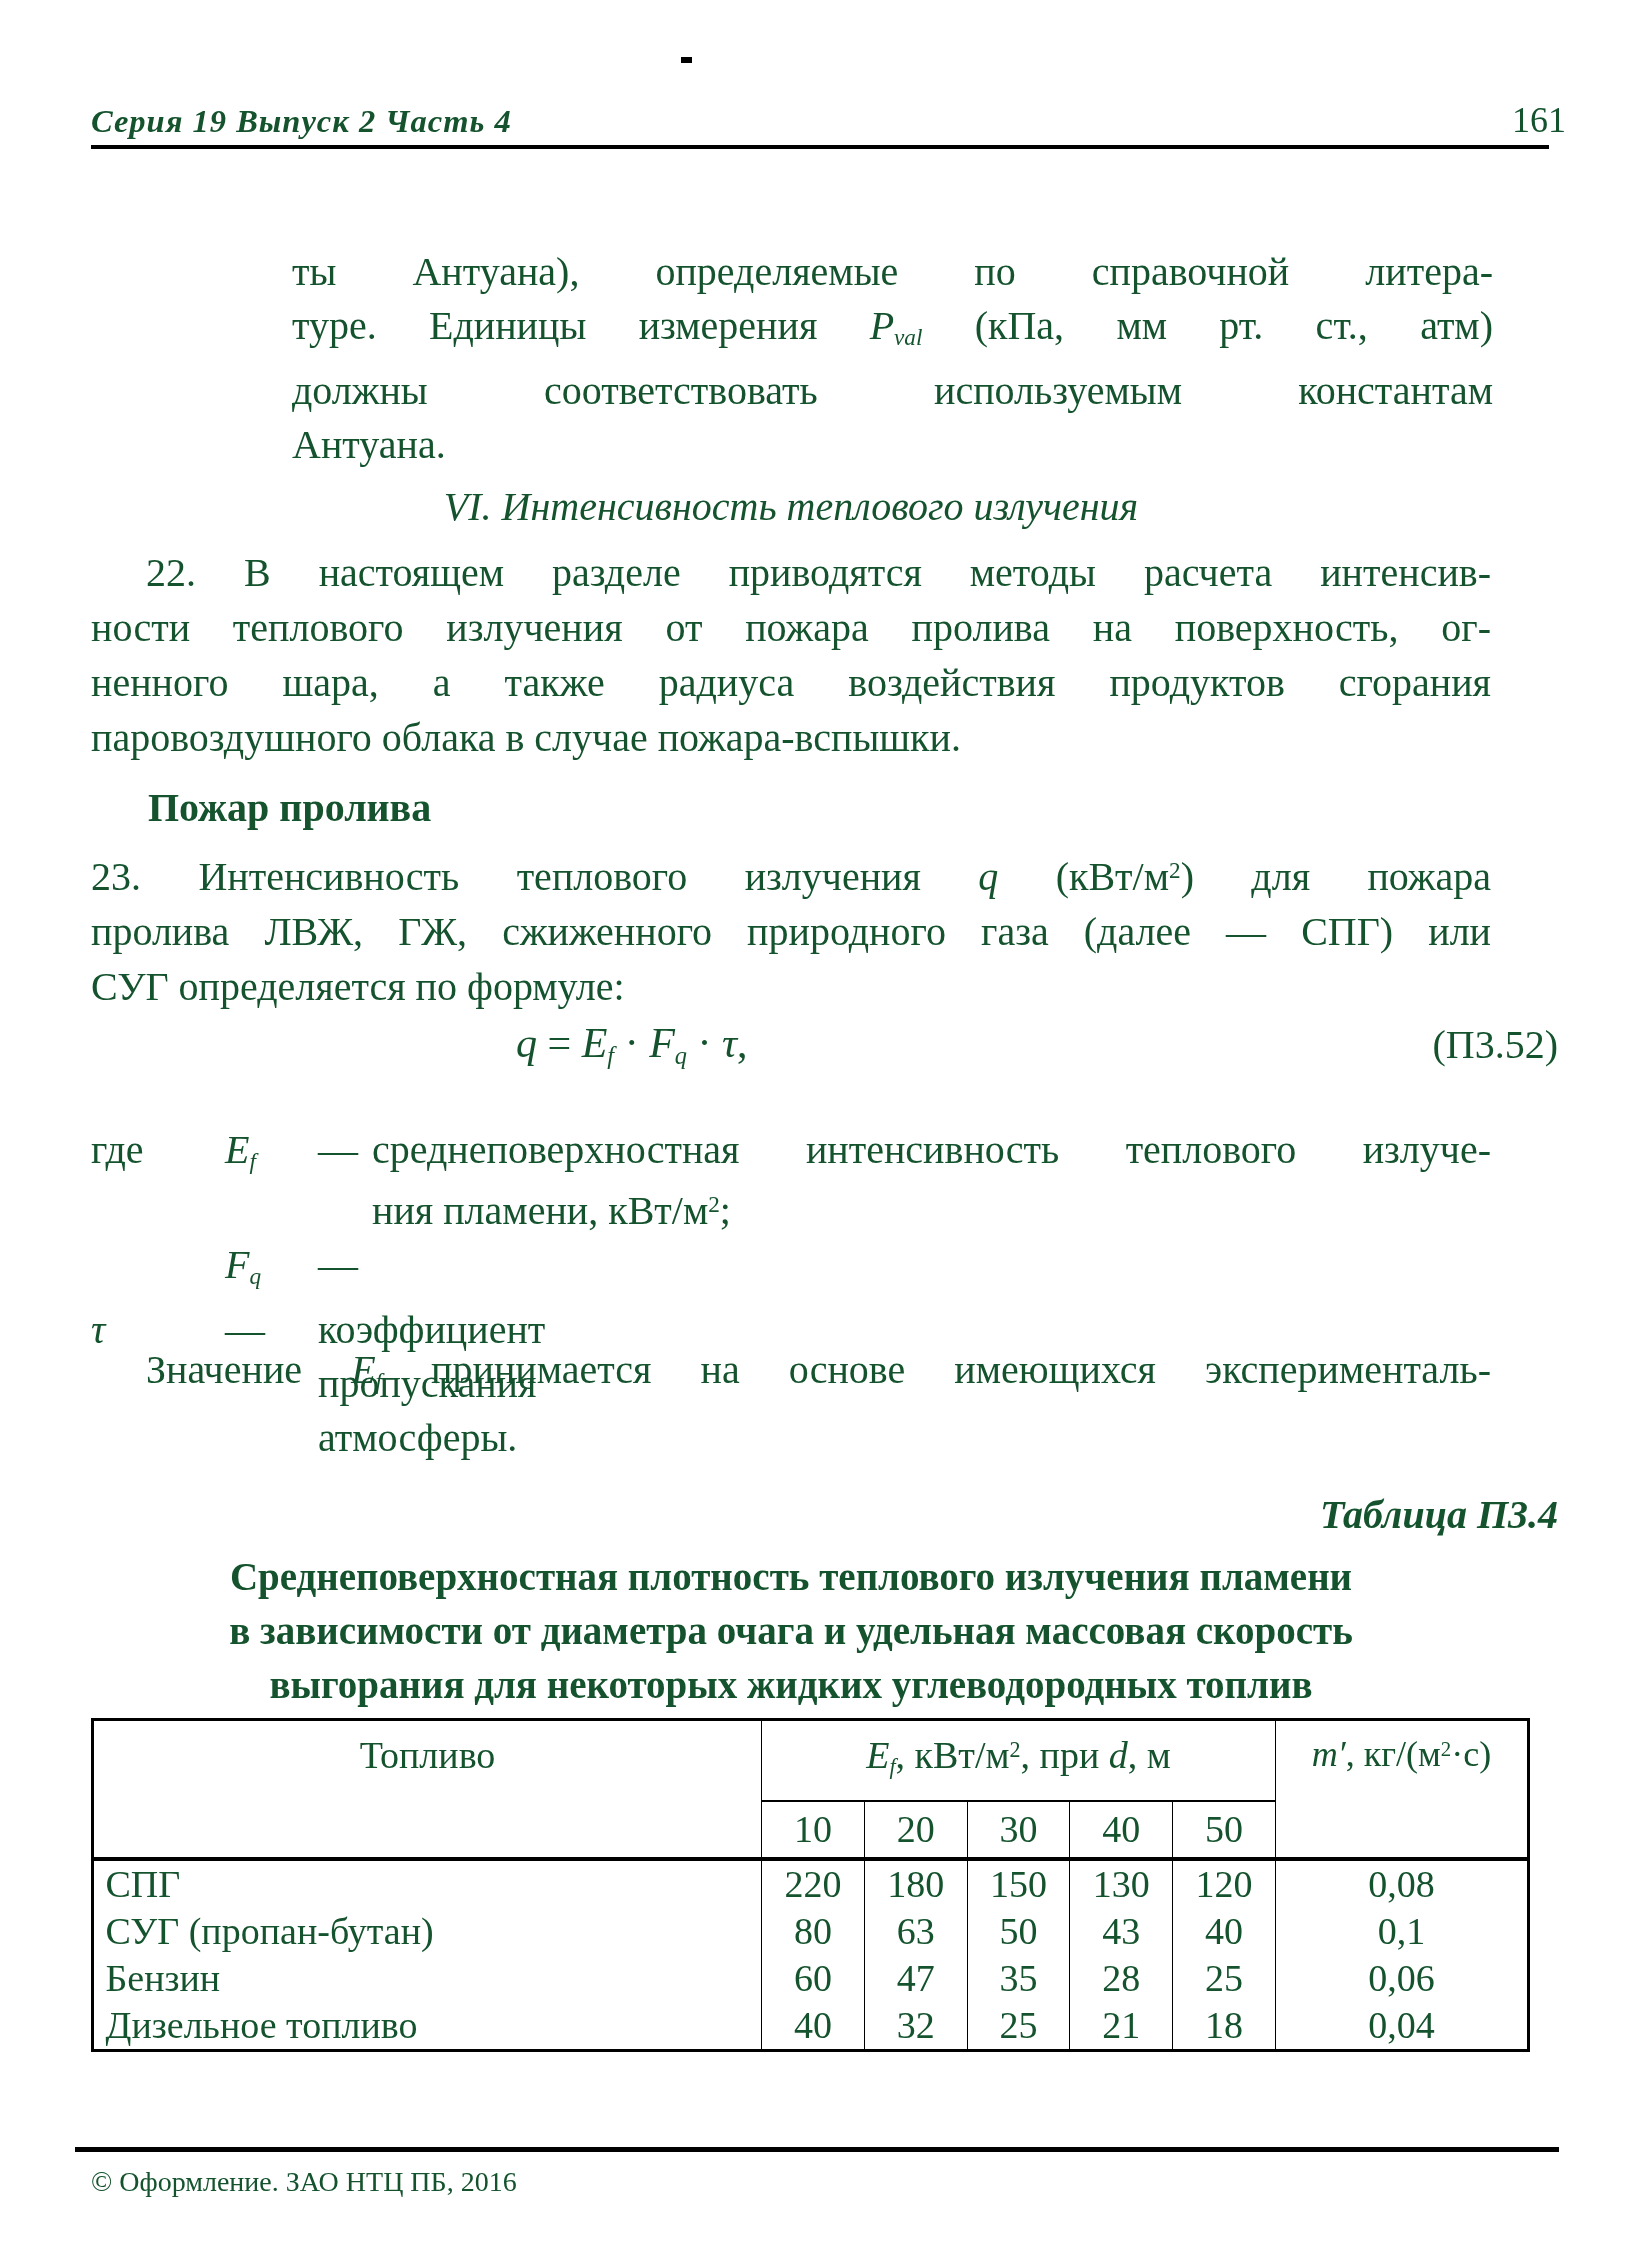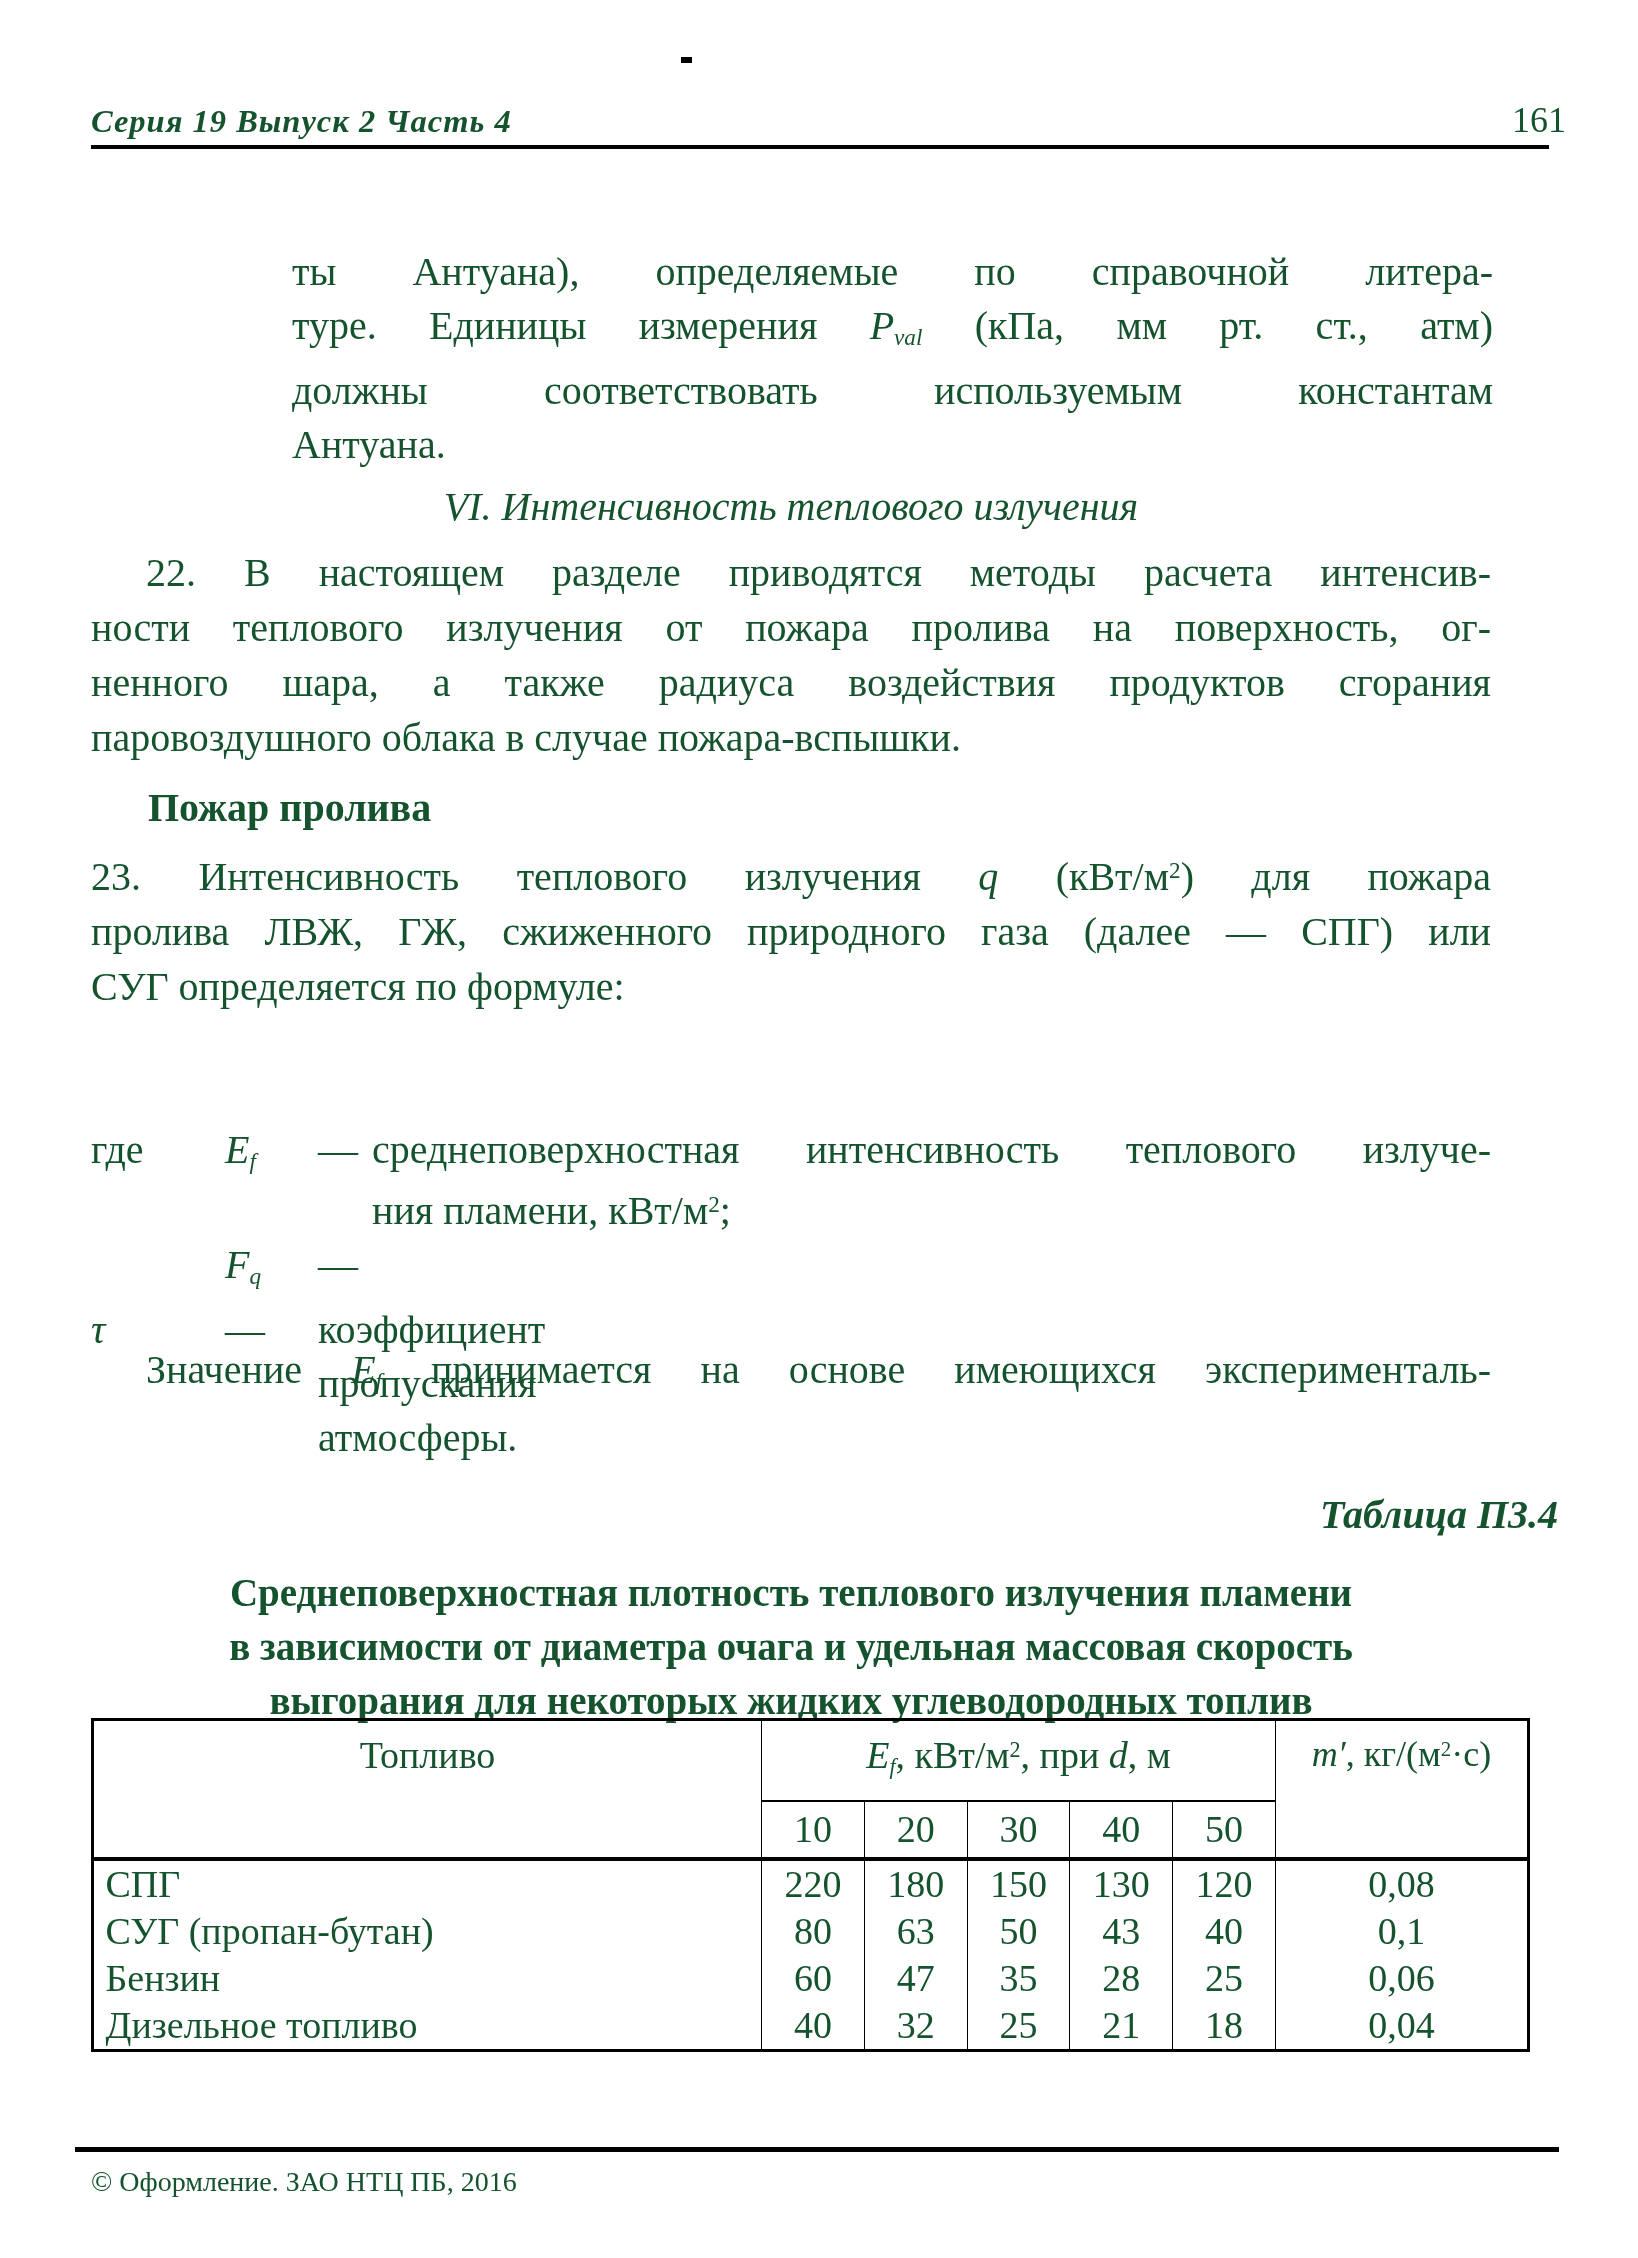--- a/index.html
+++ b/index.html
@@ -41,21 +41,21 @@
   
   .defs { left: 91px; top: 1123px; width: 1400px; display: grid;
           grid-template-columns: 134px 93px 54px 1fr; font-size: 40px; line-height: 54px; }
   .defs .cell { white-space: nowrap; }
   .def-text-just { text-align: justify; text-align-last: justify; }
 
   .para-ef { left: 91px; top: 1343px; width: 1400px; line-height: 53px; }
 
   
   .tbl-caption { left: 91px; top: 1491px; width: 1467px; text-align: right; font-size: 40px; font-weight: bold; font-style: italic; }
-  .tbl-title { left: 91px; top: 1550px; width: 1400px; text-align: center; font-size: 39px; font-weight: bold; line-height: 54px; margin-top: 16px; }
+  .tbl-title { left: 91px; top: 1550px; width: 1400px; text-align: center; font-size: 39px; font-weight: bold; line-height: 54px; }
 
   table.fuels { position: absolute; left: 91px; top: 1718px; width: 1439px;
     border-collapse: collapse; table-layout: fixed; font-size: 38px; }
   table.fuels td { border-left: 1.9px solid #000; border-right: 1.9px solid #000; padding: 0; }
   table.fuels { border: 3.8px solid #000; }
   .th-fuel { width: 667px; text-align: center; vertical-align: top; padding-top: 11.5px !important; }
   .th-d { width: 103px; text-align: center; }
   .th-m { width: 251px; text-align: center; vertical-align: top; padding-top: 11.5px !important; font-size: 36px; }
   .hrow1 td { height: 67px; }
   .hrow1 .th-ef { text-align: center; vertical-align: top; padding-top: 11.5px !important; border-bottom: 2.9px solid #000; }
@@ -102,20 +102,24 @@
   </div>
 
   <div class="abs subhead">Пожар пролива</div>
 
   <div class="abs para23 bodytext">
     <div class="jl"><span>23. Интенсивность теплового излучения </span><span class="it">q</span><span> (кВт/м</span><sup class="sm">2</sup><span>) для пожара</span></div>
     <div class="jl">пролива ЛВЖ, ГЖ, сжиженного природного газа (далее — СПГ) или</div>
     <div>СУГ определяется по формуле:</div>
   </div>
 
+  <div class="abs formula-row">
+    <span class="formula"><span class="it">q</span><span> = </span><span class="it">E</span><sub class="sm">f</sub><span> · </span><span class="it">F</span><sub class="sm">q</sub><span> · </span><span class="it">τ</span><span>,</span></span>
+    <span class="formula-num">(П3.52)</span>
+  </div>
 
   <div class="abs defs">
     <div class="cell">где</div>
     <div class="cell"><span class="it">E</span><sub class="sm">f</sub></div>
     <div class="cell">—</div>
     <div>
       <div class="def-text-just">среднеповерхностная интенсивность теплового излуче-</div>
       <div><span>ния пламени, кВт/м</span><sup class="sm">2</sup><span>;</span></div>
     </div>
     <div class="cell"></div>

